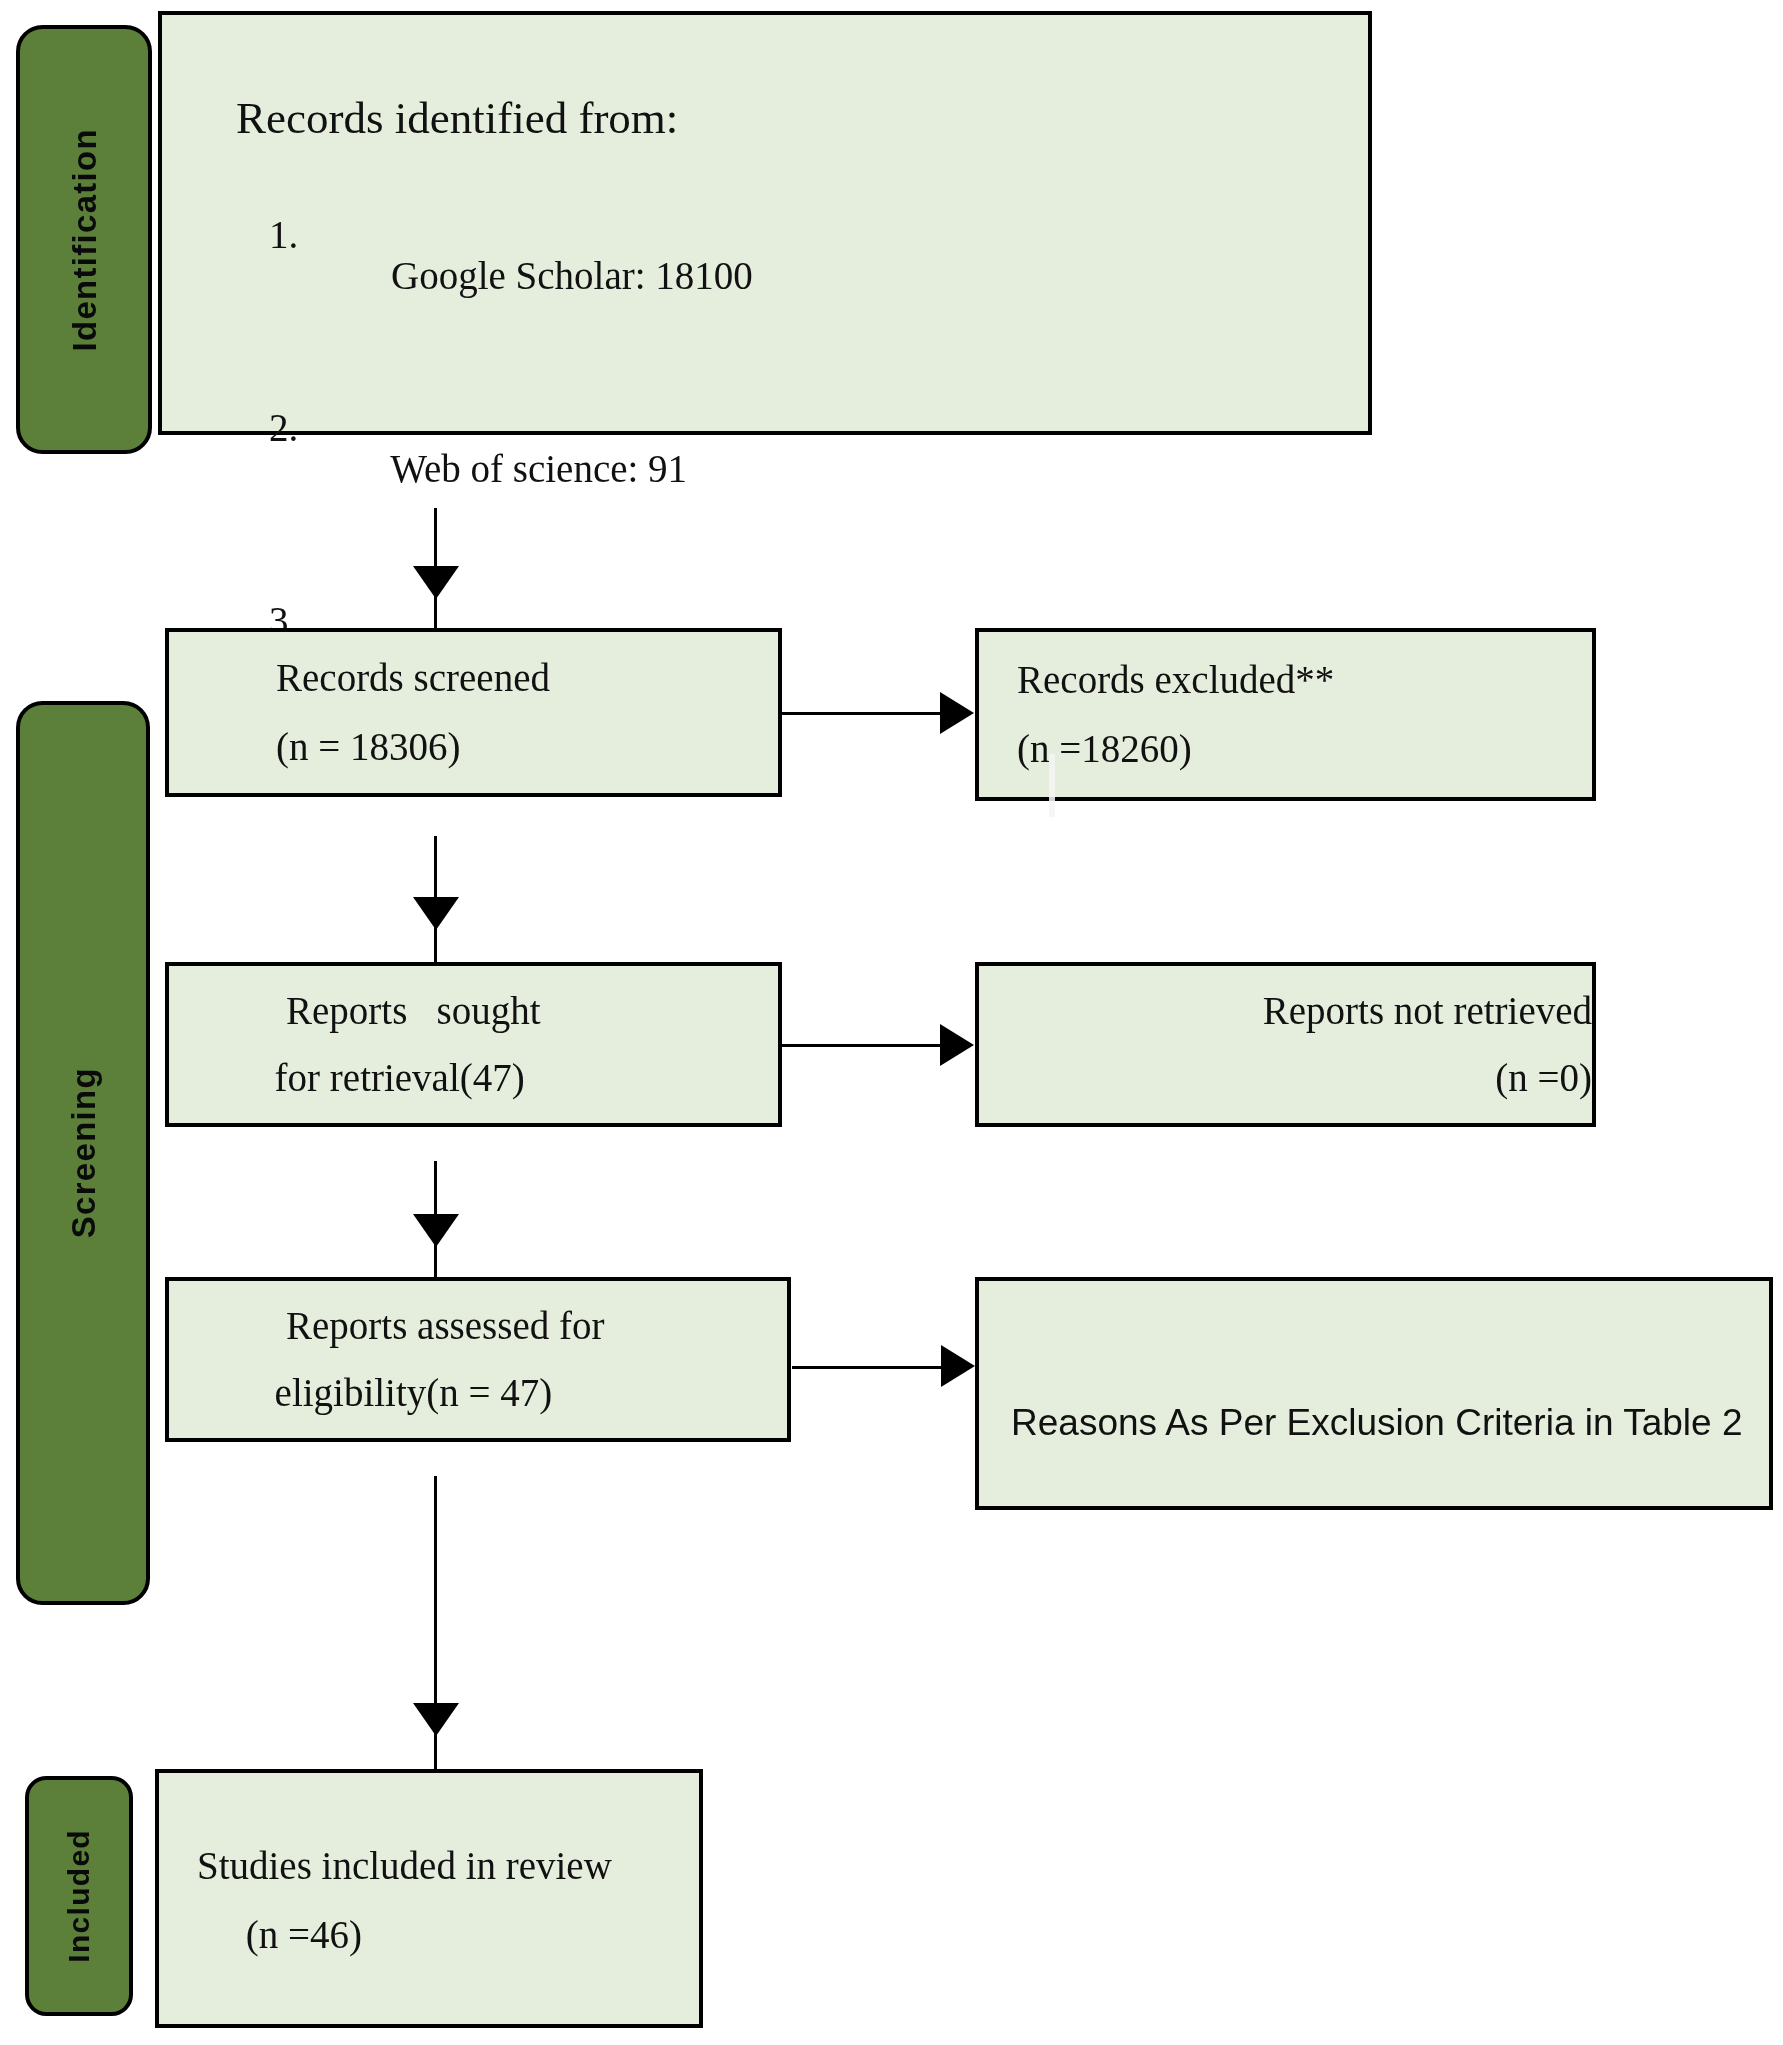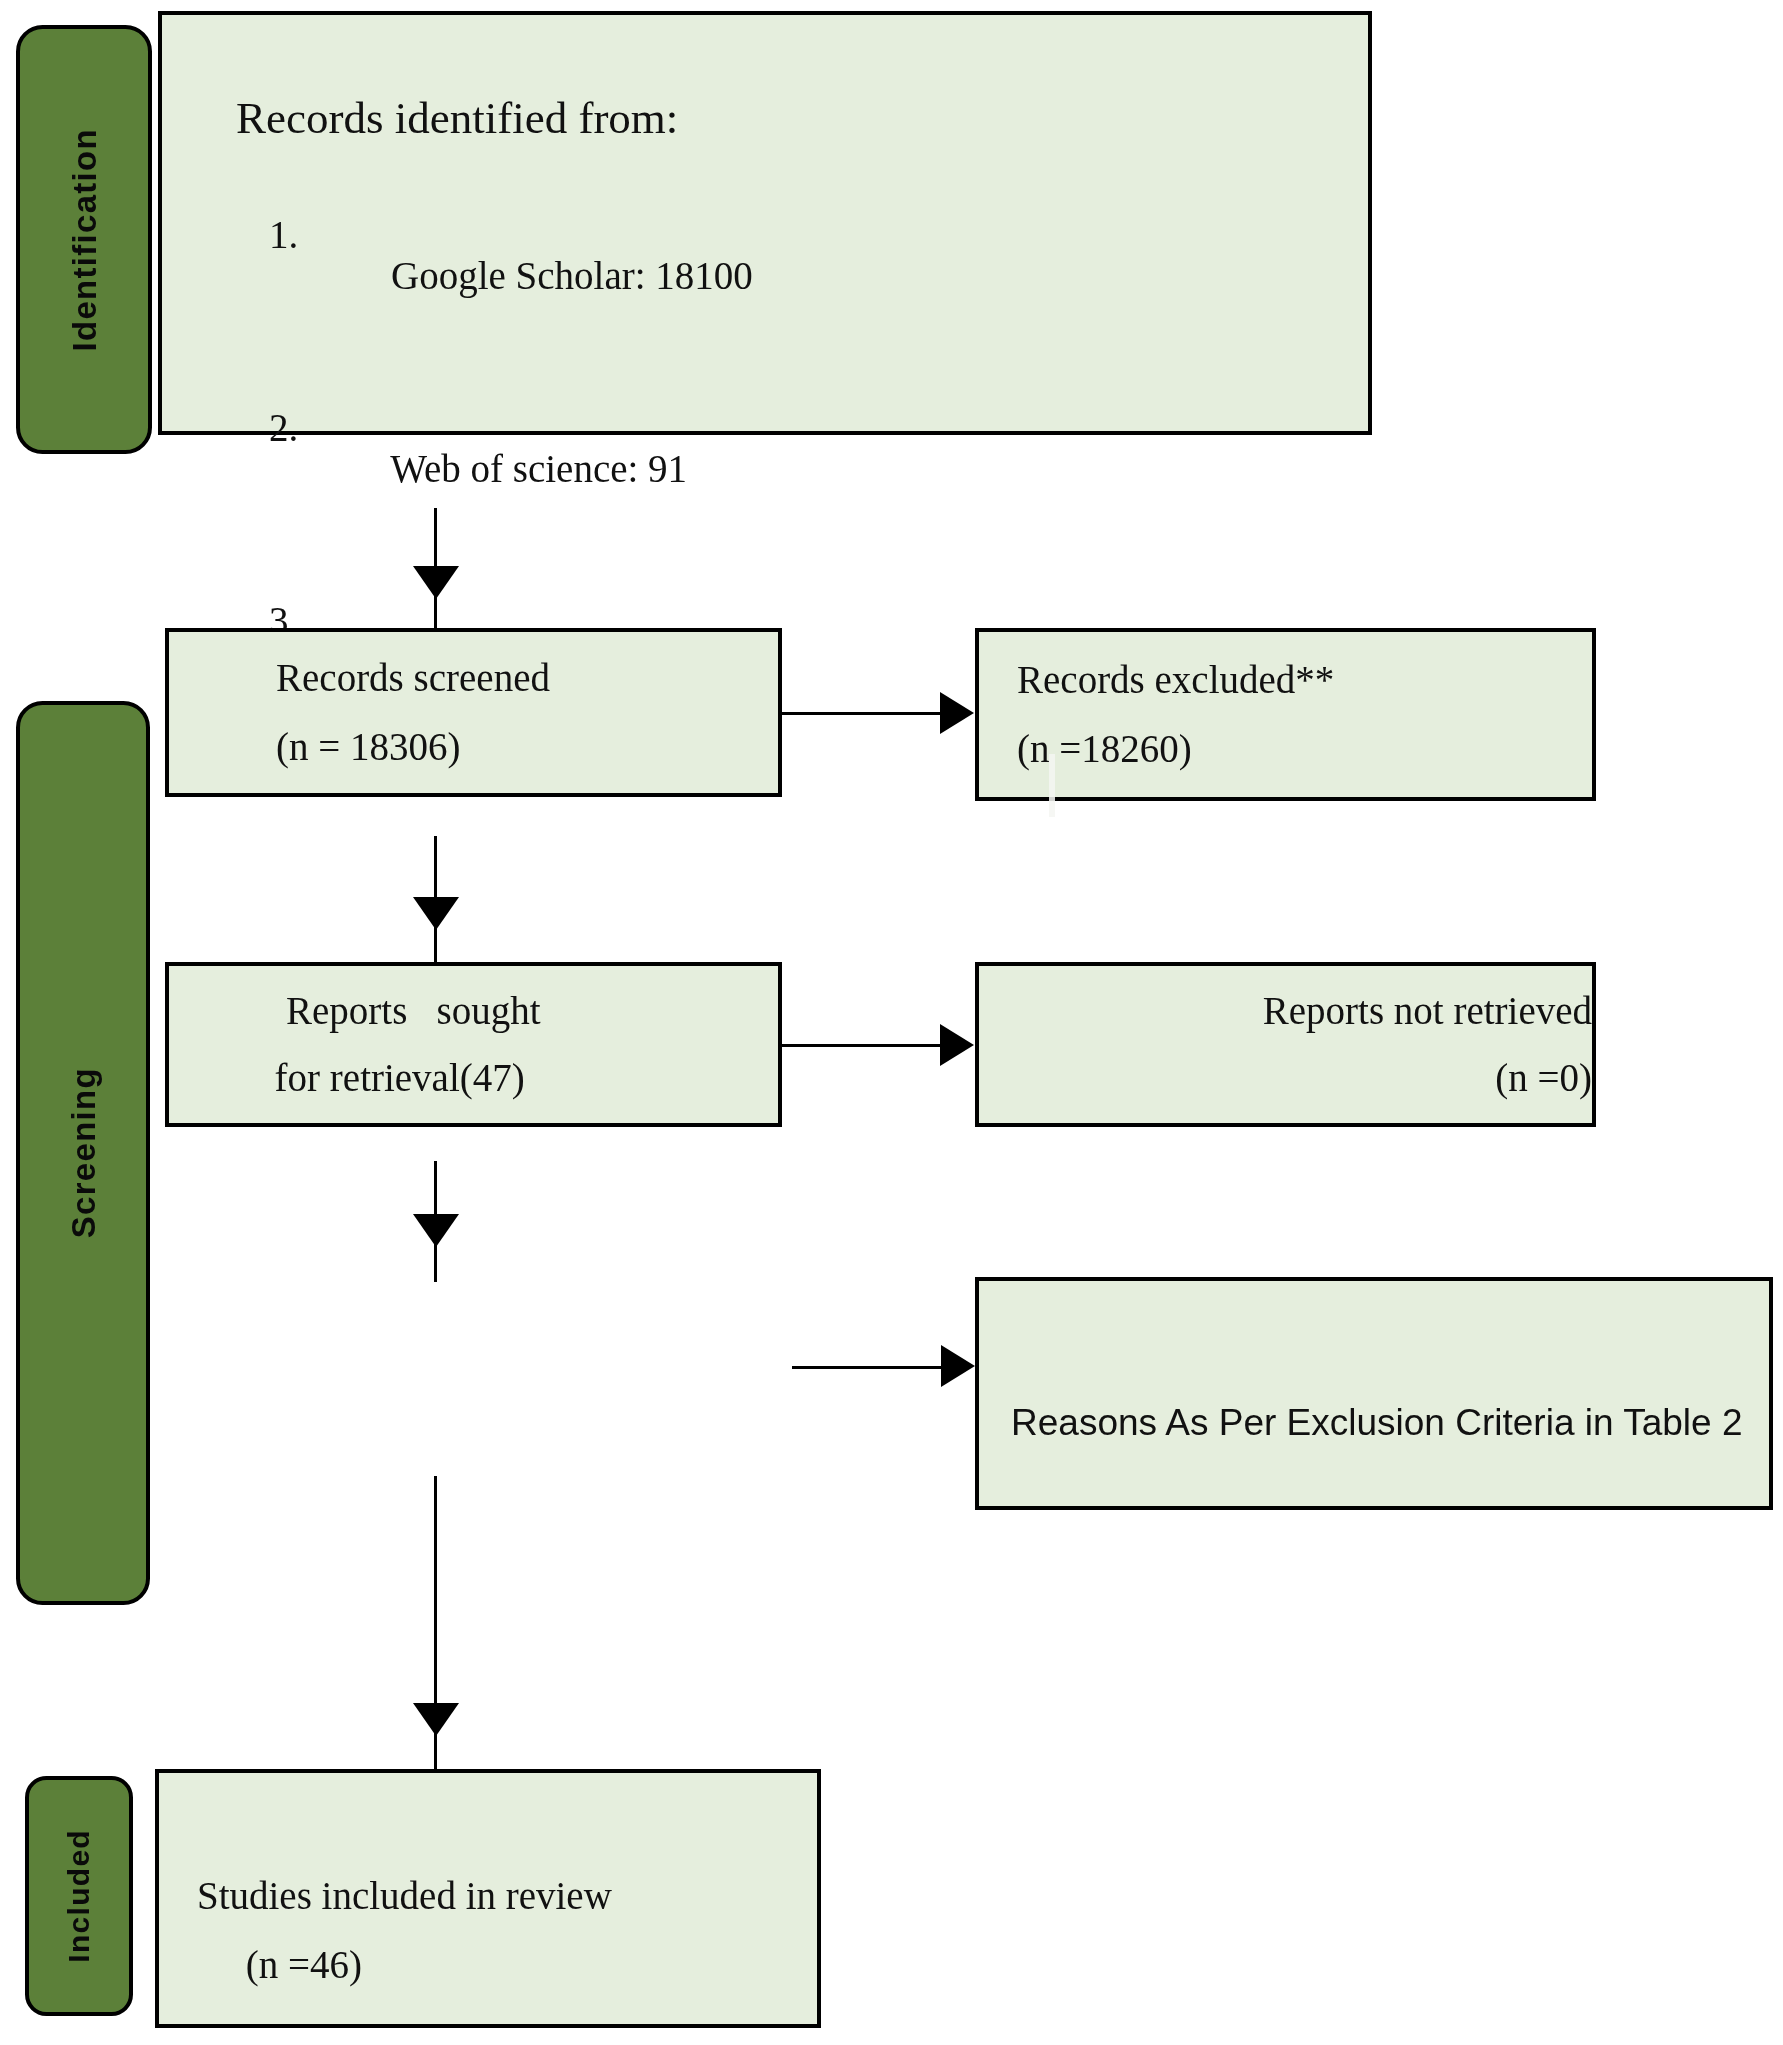--- a/index.html
+++ b/index.html
@@ -171,30 +171,34 @@
   <div class="arrow-right" style="left:940px;top:1024px;"></div>
 
   <div class="flow-box serif" style="left:975px;top:962px;width:621px;height:165px;padding-left:76px;text-align:right;">
     <div class="line">Reports not retrieved</div>
     <div class="line" style="margin-top:19px;">(n =0)</div>
   </div>
 
   <div class="v-line" style="left:434px;top:1161px;height:121px;"></div>
   <div class="arrow-down" style="left:413px;top:1214px;"></div>
 
+  <div class="flow-box serif" style="left:165px;top:1277px;width:626px;height:165px;padding-left:117px;">
+    <div class="line">Reports assessed for</div>
+    <div class="line" style="margin-top:19px;margin-left:-11.4px;">eligibility(n = 47)</div>
+  </div>
 
   <div class="h-line" style="left:792px;top:1366px;width:158px;"></div>
   <div class="arrow-right" style="left:941px;top:1345px;"></div>
 
   <div class="flow-box sans" style="left:975px;top:1277px;width:798px;height:233px;padding-left:32px;justify-content:flex-start;padding-top:119px;">
     <div class="line" style="font-size:37px;">Reasons As Per Exclusion Criteria in Table 2</div>
   </div>
 
   <div class="v-line" style="left:434px;top:1476px;height:296px;"></div>
   <div class="arrow-down" style="left:413px;top:1703px;"></div>
 
-  <div class="flow-box serif" style="left:155px;top:1769px;width:666px;height:259px;padding-left:38px;justify-content:flex-start;padding-top:99px;">
+  <div class="flow-box serif" style="left:155px;top:1769px;width:548px;height:259px;padding-left:38px;justify-content:flex-start;padding-top:69px;">
     <div class="line">Studies included in review</div>
     <div class="line" style="margin-top:21.4px;">     (n =46)</div>
   </div>
 
 </div>
 
 
 </body></html>

